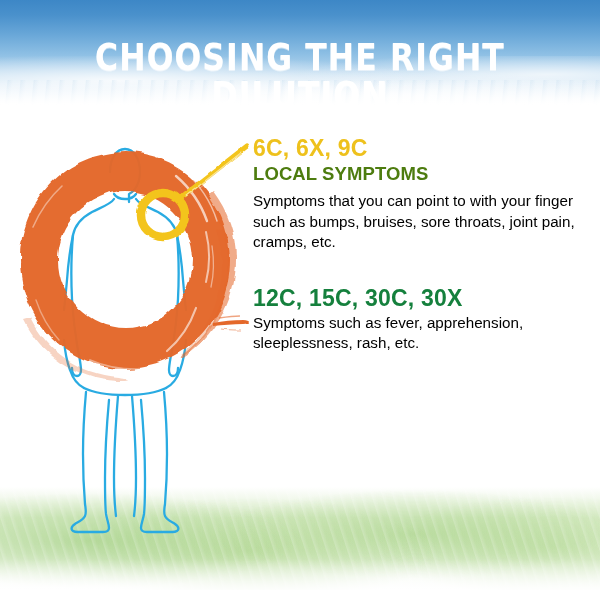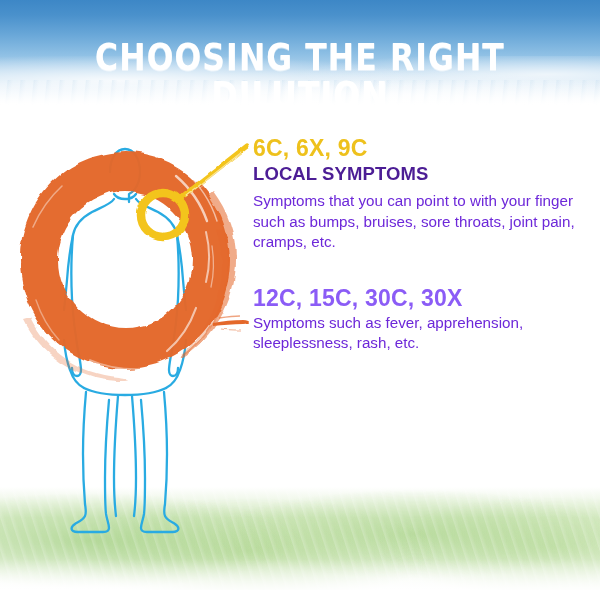--- a/index.html
+++ b/index.html
@@ -153,32 +153,32 @@
   .block-2 { margin-top: 33px; }
 
   .dose {
     font-weight: bold;
     font-size: 23px;
     letter-spacing: 0.2px;
     line-height: 1.08;
     margin: 0 0 2px 0;
   }
   .dose-gold { color: #eec11c; }
-  .dose-orange { color: #8b5cf6; }
+  .dose-orange { color: #15803d; }
 
   .sym-heading {
-    color: #4c1d95;
+    color: #4d7c0f;
     font-weight: bold;
     font-size: 18.5px;
     letter-spacing: 0.1px;
     line-height: 1.14;
     margin: 0 0 7px 0;
   }
   .sym-body {
-    color: #6d28d9;
+    color: #000000;
     font-size: 15.2px;
     line-height: 1.36;
     margin: 0;
   }
 
   
   .footnote {
     position: absolute;
     left: 27px;
     top: 538px;

